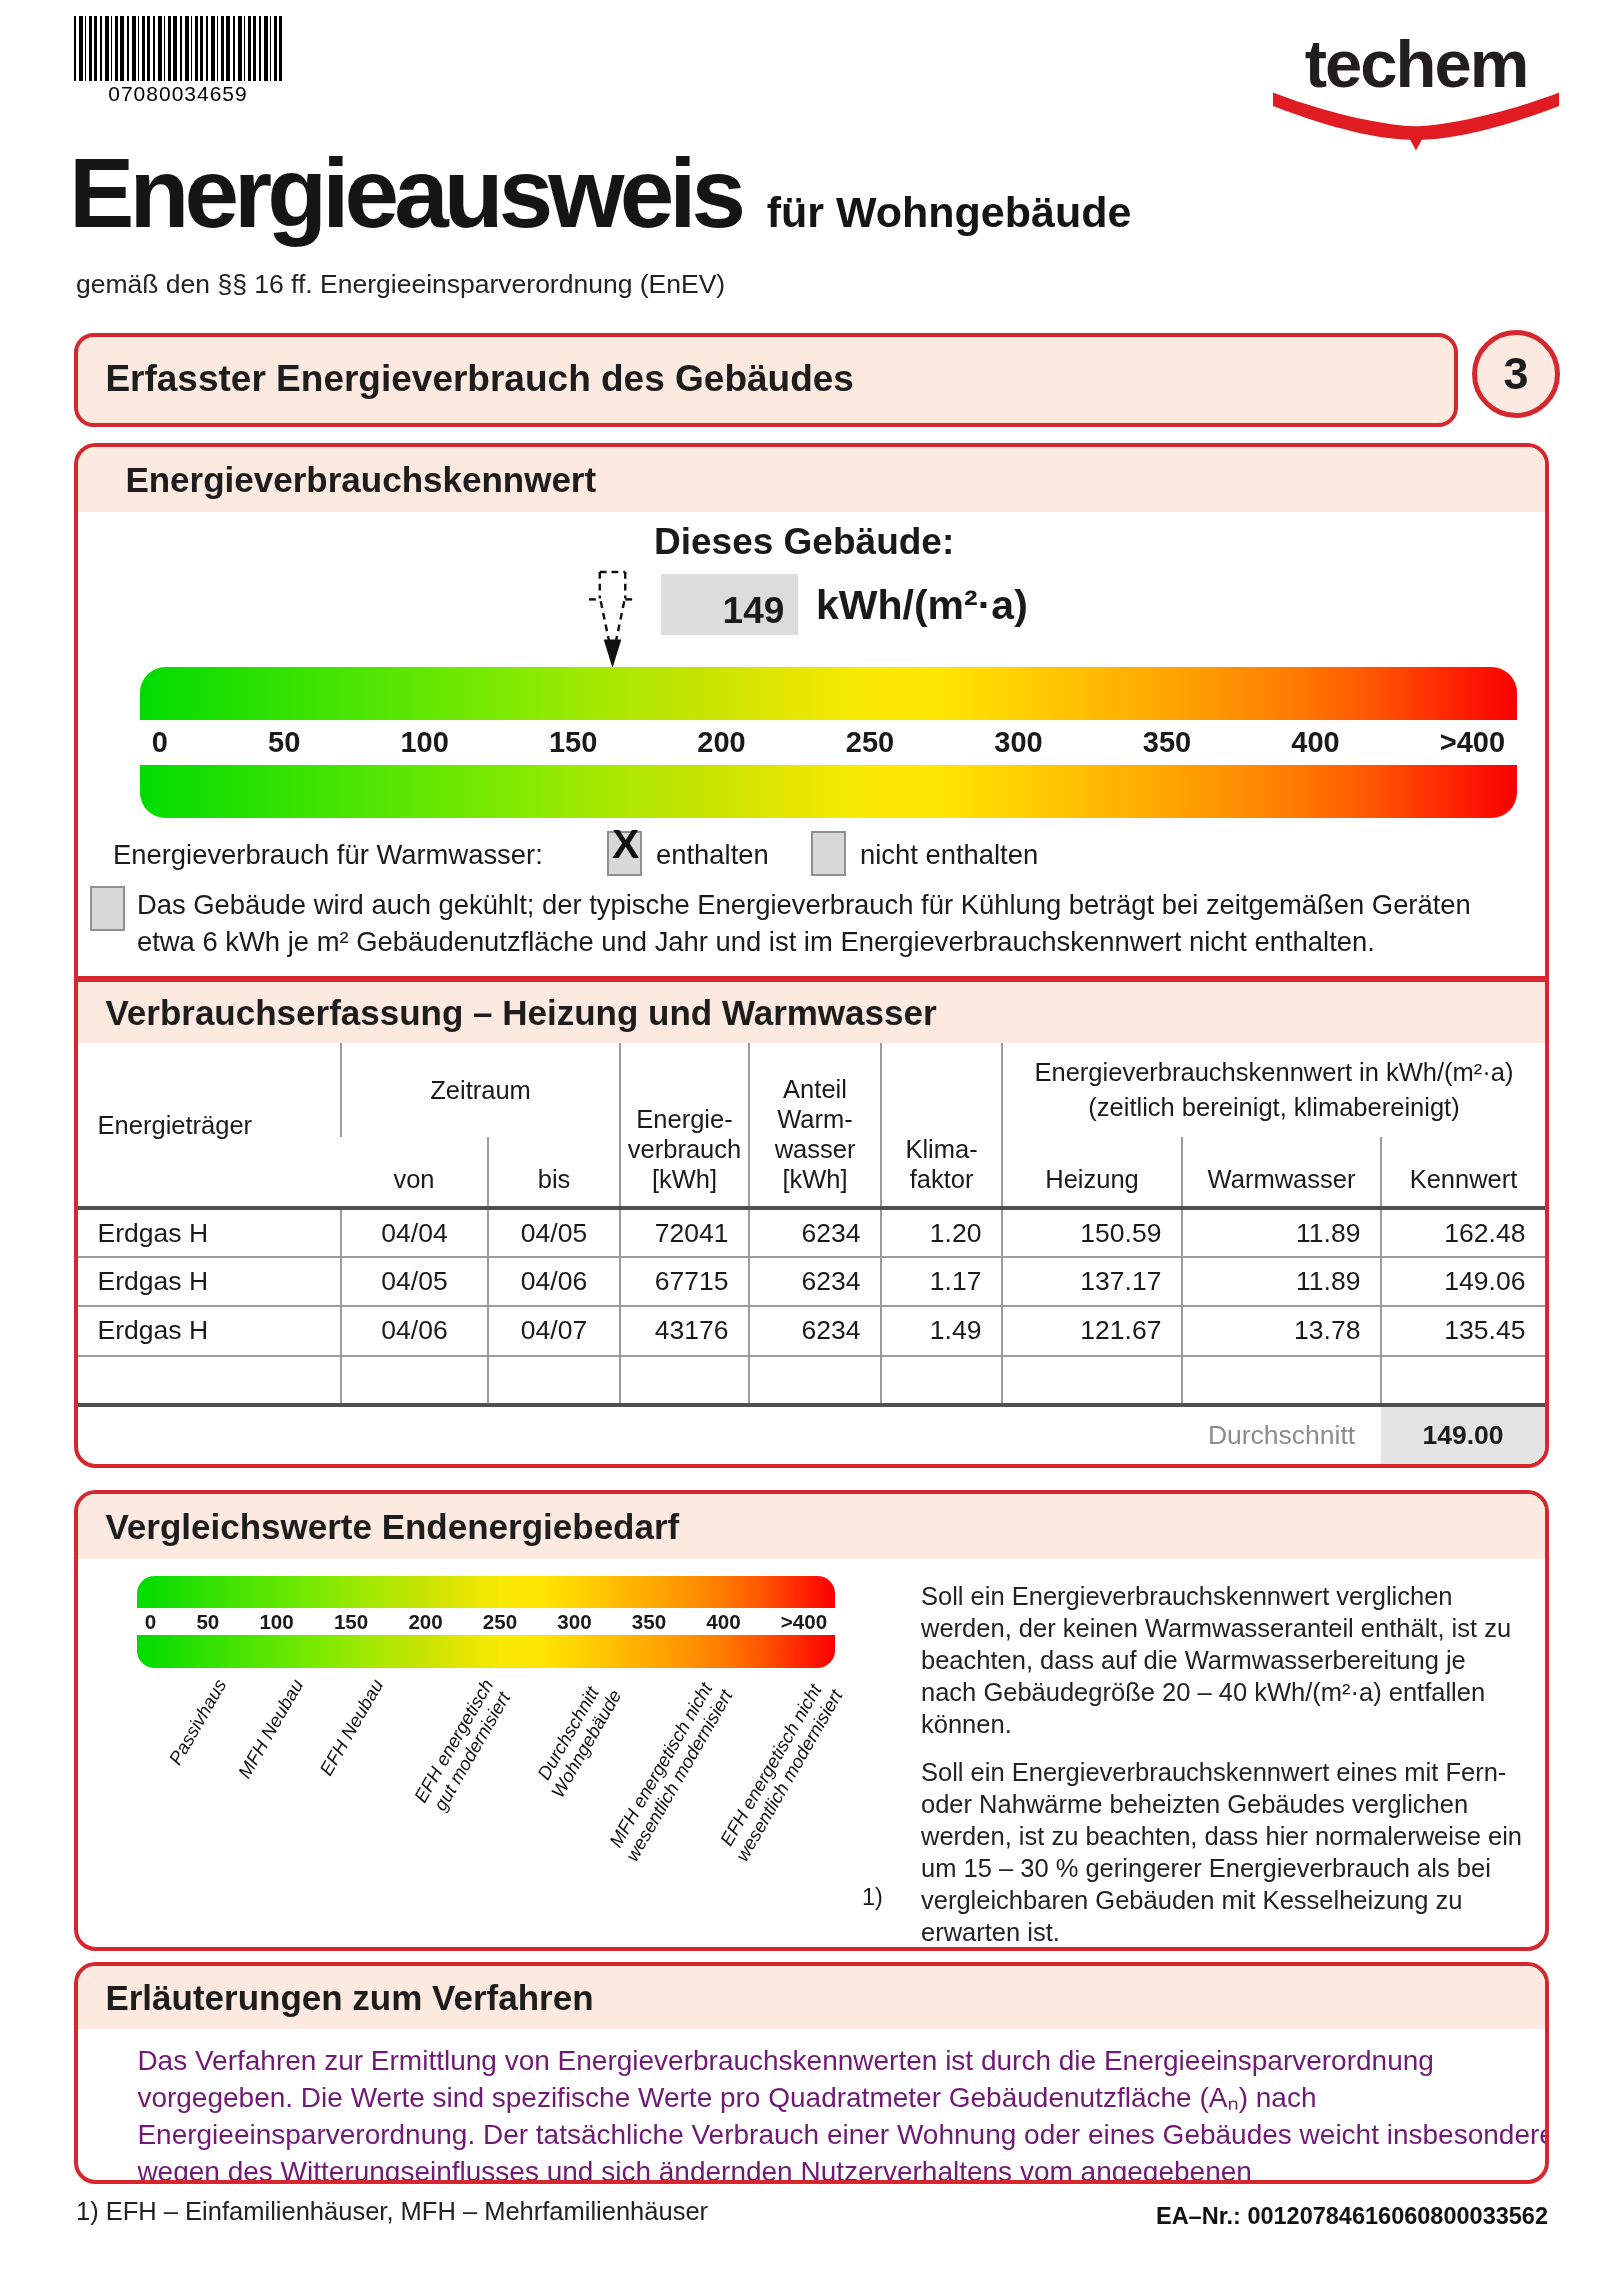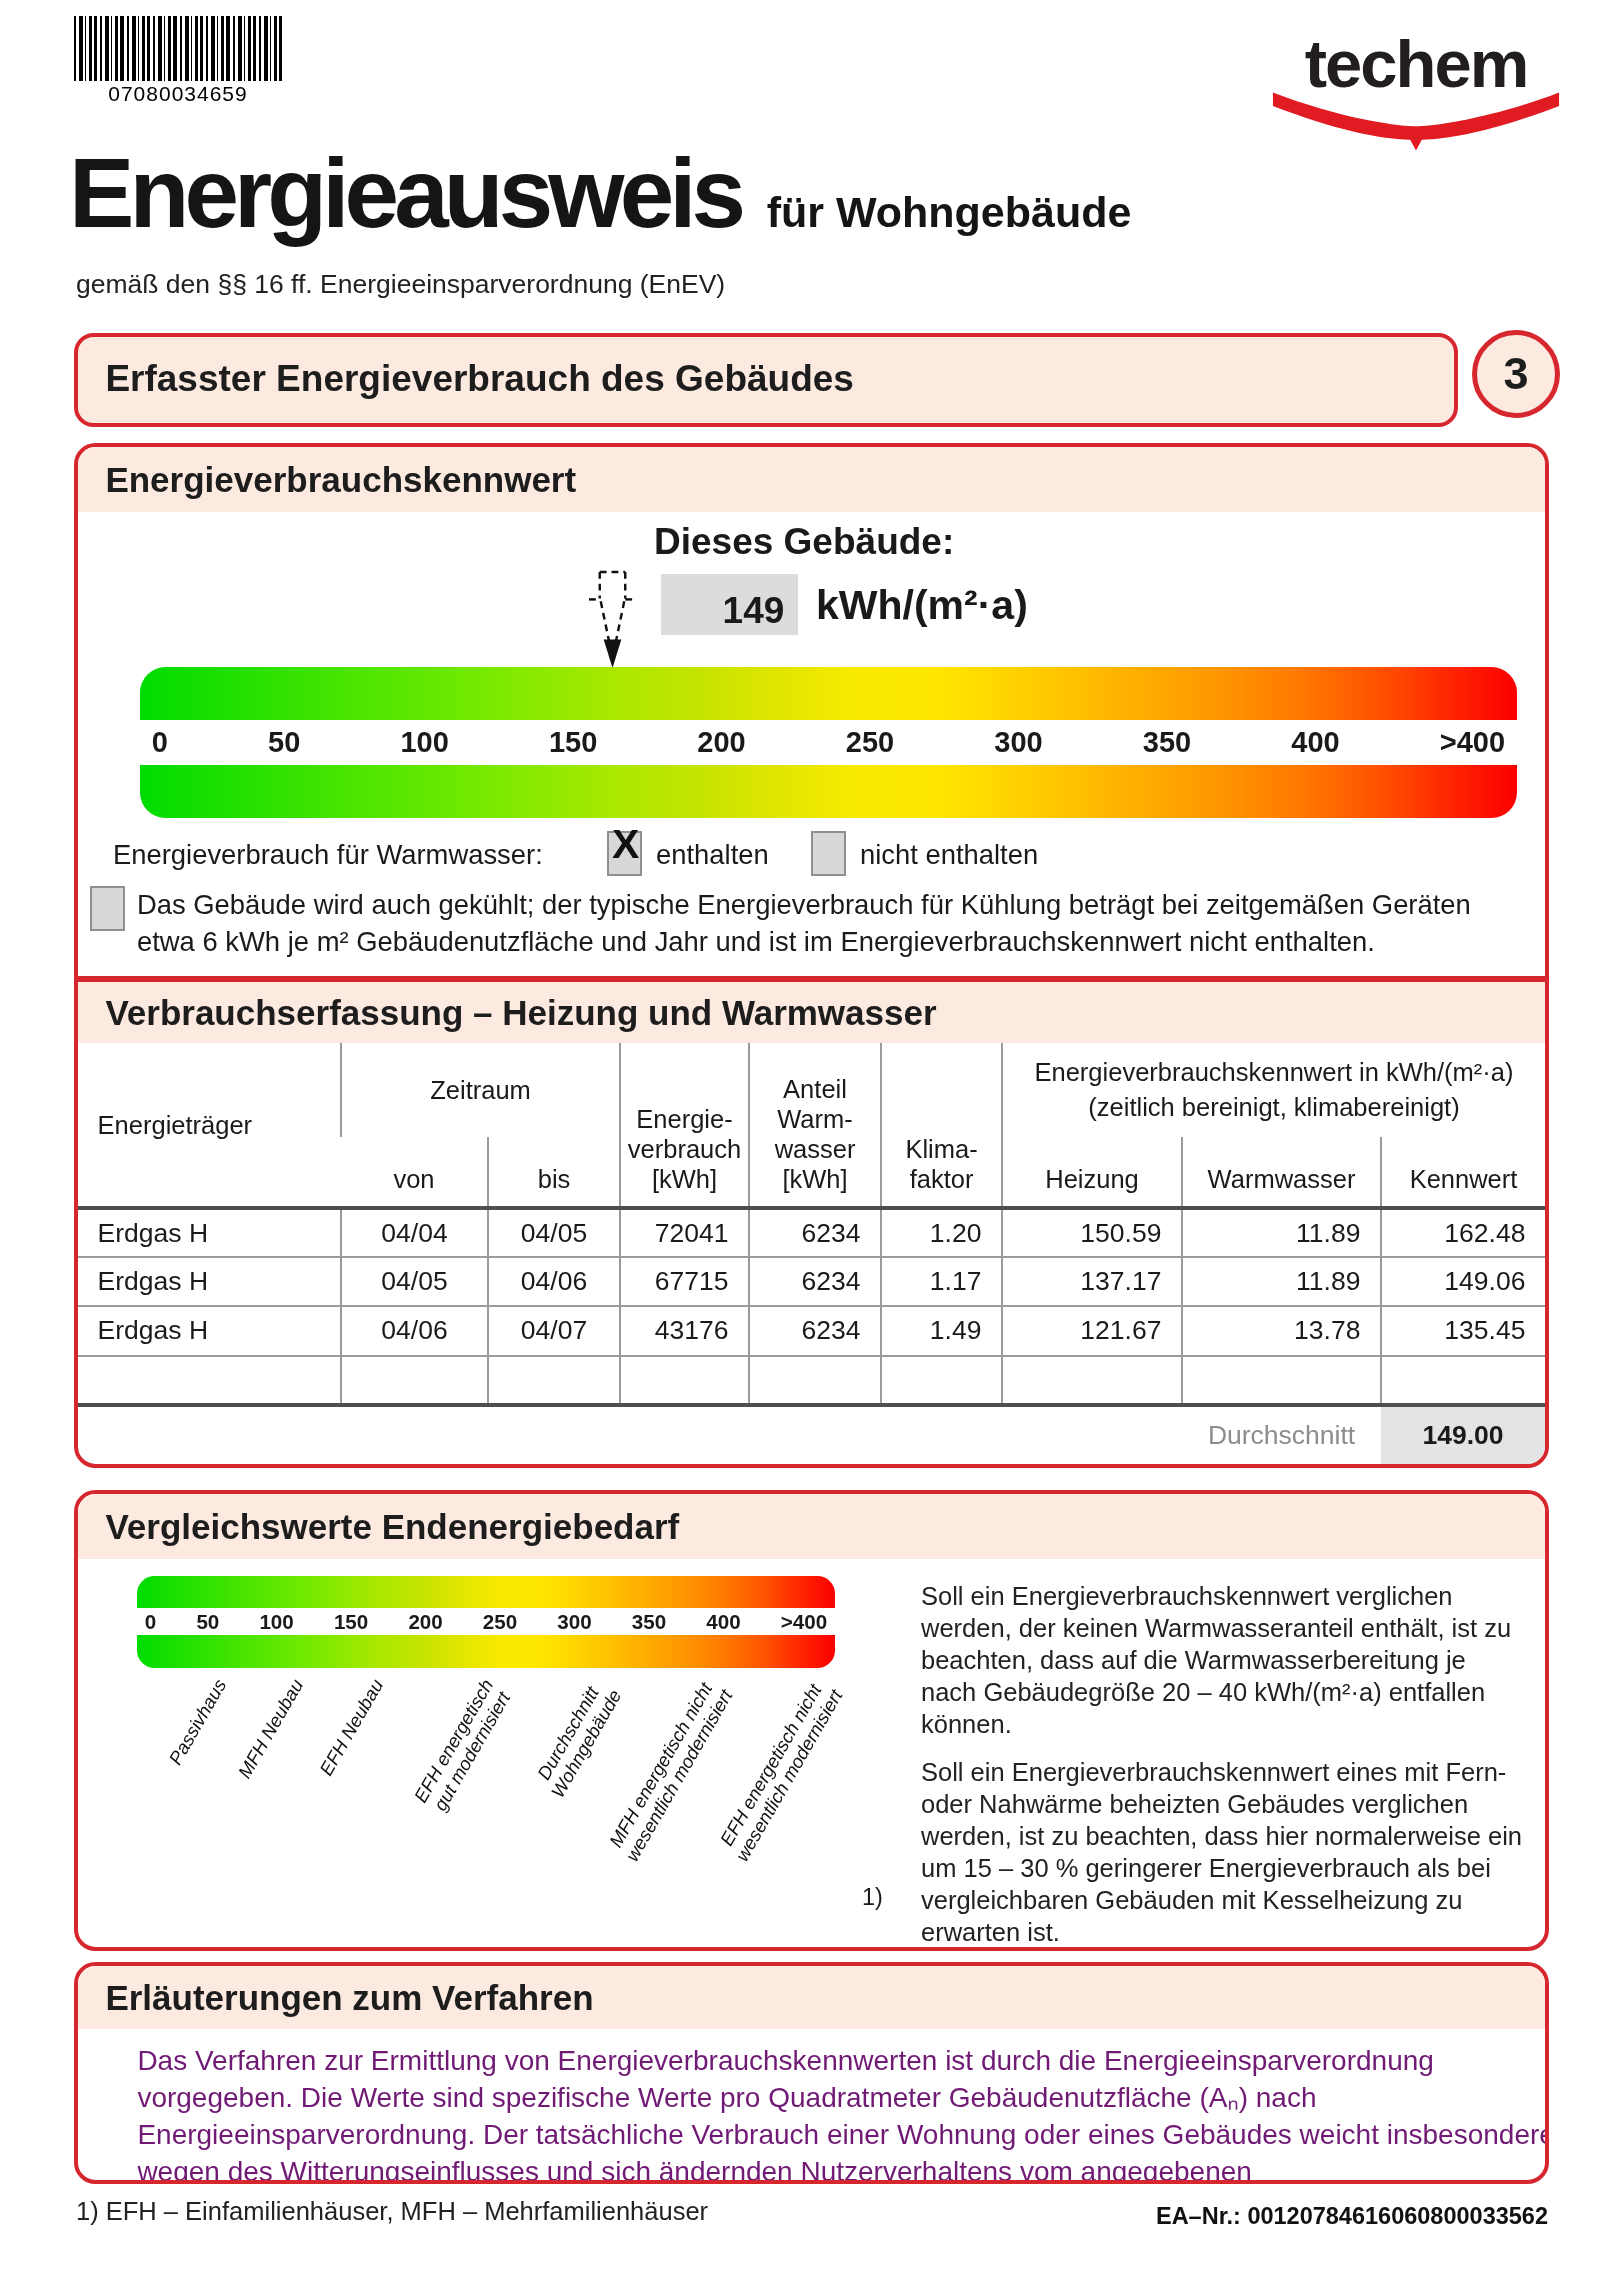--- a/index.html
+++ b/index.html
@@ -27,21 +27,21 @@
   .pinkband { background:#fce9df; width:100%; }
   .band-title { font-weight:700; font-size:35px; color:#1d1d1d; padding-left:27.4px; }
 
   .banner-box { position:absolute; left:74px; top:333px; width:1384px; height:94px; border:4.9px solid #d7272e; border-radius:19.6px; background:#fce9df; }
   .banner-box .band-title { line-height:84px; font-size:37px; }
   .page-circle { position:absolute; left:1472px; top:330px; width:88px; height:88px; border:5.9px solid #d7272e; border-radius:50%; background:#fce9df;
     display:flex; align-items:center; justify-content:center; font-size:45px; font-weight:700; color:#1d1d1d; }
 
   
   #box2 { left:74px; top:443px; width:1475px; height:1025px; }
-  #box2 .band1 { height:65px; } #box2 .band1 .band-title { line-height:65px; }
+  #box2 .band1 { height:65px; } #box2 .band1 .band-title { line-height:65px;margin-left:20px; }
   .dieses { position:absolute; left:576px; top:74px; font-size:37px; font-weight:700; }
   .valbox { position:absolute; left:583px; top:127px; width:137px; height:61px; background:#dcdcdc;
     font-size:37px; font-weight:700; text-align:right; padding-right:13.7px; line-height:73px; }
   .unit { position:absolute; left:738px; top:135px; font-size:41px; font-weight:700; }
   .marker-arrow { position:absolute; left:504px; top:122px; }
 
   .bar-big { position:absolute; left:62px; top:220px; width:1377px; height:151px; border-radius:25.5px; }
   .bar-small { position:absolute; left:59px; top:82px; width:698px; height:92px; border-radius:17.6px; }
   .gradient {
     background:linear-gradient(90deg,#00dc00 0%,#22e000 7%,#44e400 14%,#63e800 21%,#86ea00 28%,#a8e800 34%,#c6e400 41%,#e4e600 47%,#f8ea00 52%,#ffe600 58%,#ffd000 64%,#ffb400 71%,#ff9800 78%,#ff7a00 84%,#ff5200 90%,#ff2600 95%,#fa0000 100%);

